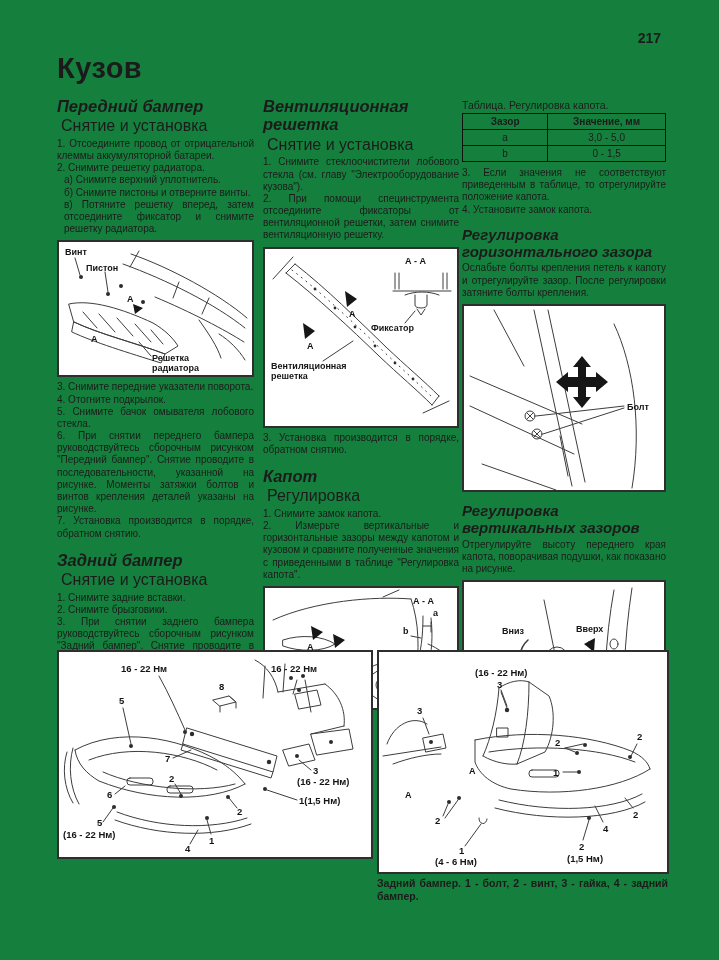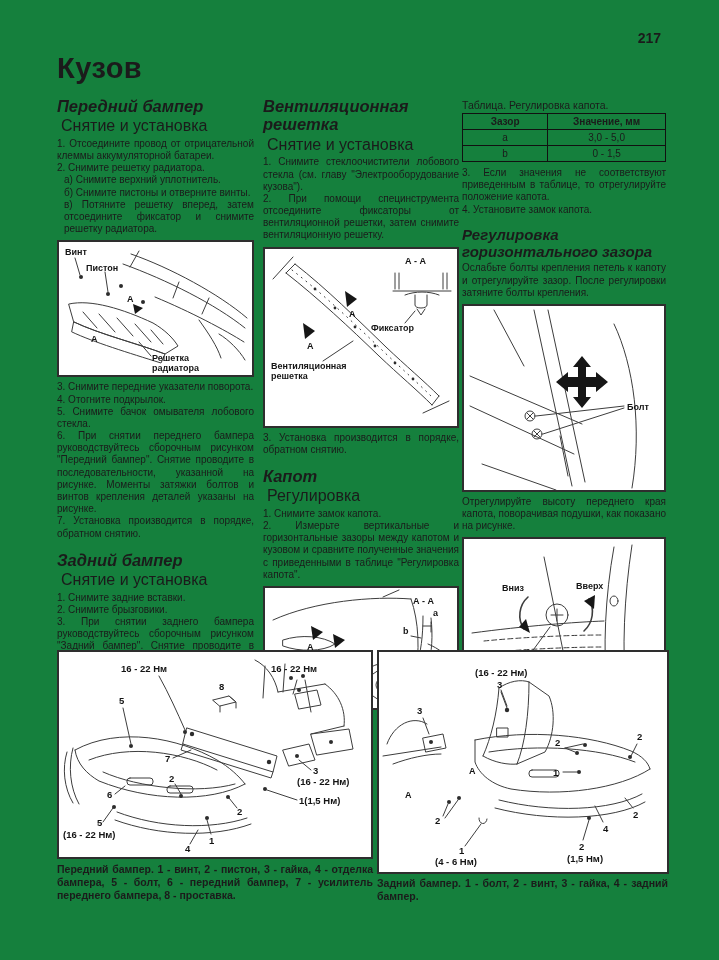--- a/index.html
+++ b/index.html
@@ -228,20 +228,21 @@
         <circle cx="66" cy="110" r="5"></circle>
           <path d="M63,107 L69,113 M69,107 L63,113"></path>
         <circle cx="73" cy="128" r="5"></circle>
           <path d="M70,125 L76,131 M76,125 L70,131"></path>
         <path d="M160,100 L72,110"></path>
         <path d="M160,102 L79,128"></path>
         <text class="b" x="163" y="104">Болт</text>
       </svg>
     </div>
 
+    <h2 class="h-gap" style="font-size:15px">Регулировка вертикальных зазоров</h2>
     <p class="step">Отрегулируйте высоту переднего края капота, поворачивая подушки, как показано на рисунке.</p>
 
     <div class="figbox">
       <svg width="200" height="160" viewBox="0 0 200 160">
         <path d="M150,8 C141,58 139,108 143,154"></path>
         <path d="M168,6 C160,58 158,110 162,156"></path>
         <path d="M8,94 C60,87 112,83 140,82"></path>
         <path d="M20,102 C60,98 110,96 138,96" stroke-dasharray="5,3"></path>
         <path d="M20,114 C60,110 110,108 138,108" stroke-dasharray="5,3"></path>
         <path d="M22,126 C60,122 108,120 136,120" stroke-dasharray="5,3"></path>
@@ -334,21 +335,20 @@
       <text class="num" x="238" y="133">(16 - 22 Нм)</text>
       <text class="num" x="240" y="152">1(1,5 Нм)</text>
       <text class="num" x="178" y="163">2</text>
       <text class="num" x="48" y="146">6</text>
       <text class="num" x="150" y="192">1</text>
       <text class="num" x="126" y="200">4</text>
       <text class="num" x="38" y="174">5</text>
       <text class="num" x="4" y="186">(16 - 22 Нм)</text>
     </svg>
   </div>
-  <div class="caption" id="cap-front">Передний бампер. 1 - винт, 2 - пистон, 3 - гайка, 4 - отделка бампера, 5 - болт, 6 - передний бампер, 7 - усилитель переднего бампера, 8 - проставка.</div>
 
   <div class="bigfig" id="fig-rear">
     <svg width="284" height="216" viewBox="0 0 284 216">
 
       <path d="M120,36 C118,62 112,86 104,104"></path>
       <path d="M150,30 C150,62 146,92 138,112"></path>
       <path d="M120,36 C130,29 142,27 150,30"></path>
       <path d="M104,104 C116,111 130,113 138,112"></path>
       <path d="M150,30 L170,44 C177,60 175,84 166,100 L138,112"></path>
       <rect x="118" y="76" width="11" height="9"></rect>

